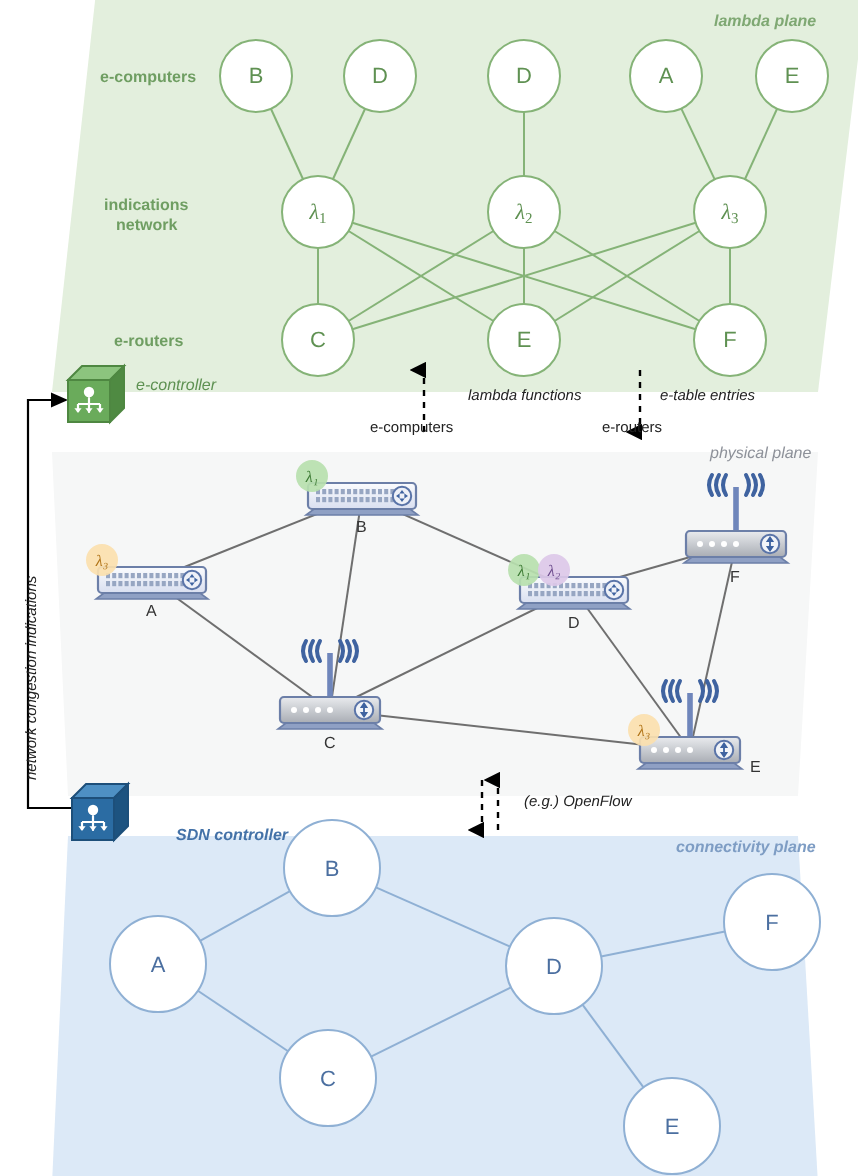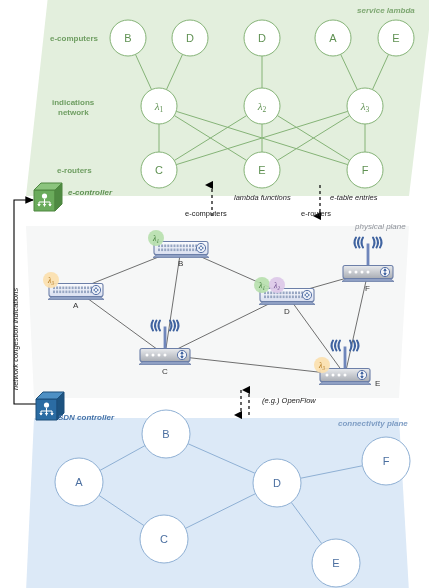--- a/index.html
+++ b/index.html
@@ -6,21 +6,21 @@
   body{width:429px;height:588px;position:relative;overflow:hidden;
        font-family:"Liberation Sans","DejaVu Sans",sans-serif;}
   .stage{position:absolute;inset:0;}
   svg.layer{position:absolute;left:0;top:0;width:429px;height:588px;overflow:visible;}
 
   .lbl{position:absolute;white-space:nowrap;}
 
   
   .svc-txt{color:#6f9e62;font-size:8px;font-weight:bold;}
   .svc-plane-name{color:#7fa873;font-size:8px;font-style:italic;font-weight:bold;}
-  .ctrl-txt-green{color:#5e9152;font-size:8px;font-style:italic;font-weight:bold;}
+  .ctrl-txt-green{color:#5e9152;font-size:8px;font-style:italic;font-weight:normal;}
   .ctrl-txt-blue{color:#4472a8;font-size:8px;font-style:italic;font-weight:bold;}
 
   .mid-txt{color:#222;font-size:7.5px;}
   .mid-ital{color:#222;font-size:7.5px;font-style:italic;}
   .phys-plane-name{color:#8d9199;font-size:8px;font-style:italic;font-weight:normal;}
   .conn-plane-name{color:#7e9dc4;font-size:8px;font-style:italic;font-weight:bold;}
 
   .vert-lbl{position:absolute;font-size:7.5px;font-style:italic;color:#222;
             transform-origin:0 0;transform:rotate(-90deg);white-space:nowrap;}
 
@@ -325,37 +325,37 @@
         <circle cx="10.5" cy="13" r="2.6" fill="#ffffff" stroke="none"></circle>
         <path d="M10.5,16 L10.5,23" stroke-linecap="round"></path>
         <path d="M5,19 L5,23 M16,19 L16,23 M5,19 L16,19" fill="none"></path>
         <path d="M10.5,23.5 l-1.8,-2.4 h3.6 z" stroke="none"></path>
         <path d="M5,23.5 l-1.8,-2.4 h3.6 z" stroke="none"></path>
         <path d="M16,23.5 l-1.8,-2.4 h3.6 z" stroke="none"></path>
       </g>
     </g>
   </svg>
 
-  <div class="lbl svc-plane-name" style="left:357px;top:6px;">service lambda</div>
+  <div class="lbl svc-plane-name" style="left:357px;top:6px;">lambda plane</div>
   <div class="lbl svc-txt" style="left:50px;top:34px;">e-computers</div>
   <div class="lbl svc-txt" style="left:52px;top:98px;">indications</div>
   <div class="lbl svc-txt" style="left:58px;top:108px;">network</div>
   <div class="lbl svc-txt" style="left:57px;top:166px;">e-routers</div>
   <div class="lbl ctrl-txt-green" style="left:68px;top:188px;">e-controller</div>
 
   <div class="lbl mid-ital" style="left:234px;top:193px;">lambda functions</div>
   <div class="lbl mid-txt" style="left:185px;top:209px;">e-computers</div>
   <div class="lbl mid-ital" style="left:330px;top:193px;">e-table entries</div>
   <div class="lbl mid-txt" style="left:301px;top:209px;">e-routers</div>
 
   <div class="lbl phys-plane-name" style="left:355px;top:222px;">physical plane</div>
 
   <div class="lbl mid-ital" style="left:262px;top:396px;">(e.g.) OpenFlow</div>
 
-  <div class="lbl ctrl-txt-blue" style="left:58px;top:413px;">SDN controller</div>
+  <div class="lbl ctrl-txt-blue" style="left:88px;top:413px;">SDN controller</div>
   <div class="lbl conn-plane-name" style="left:338px;top:419px;text-align:right;">connectivity plane</div>
 
   <div class="vert-lbl" style="left:11px;top:390px;">network congestion indications</div>
 
   <div id="phys-text">
       <div class="dev-lbl" style="left: 73px; top: 301px;">A</div>
       <div class="dev-lbl" style="left: 178px; top: 259px;">B</div>
       <div class="dev-lbl" style="left: 162px; top: 367px;">C</div>
       <div class="dev-lbl" style="left: 284px; top: 307px;">D</div>
       <div class="dev-lbl" style="left: 375px; top: 379px;">E</div>

